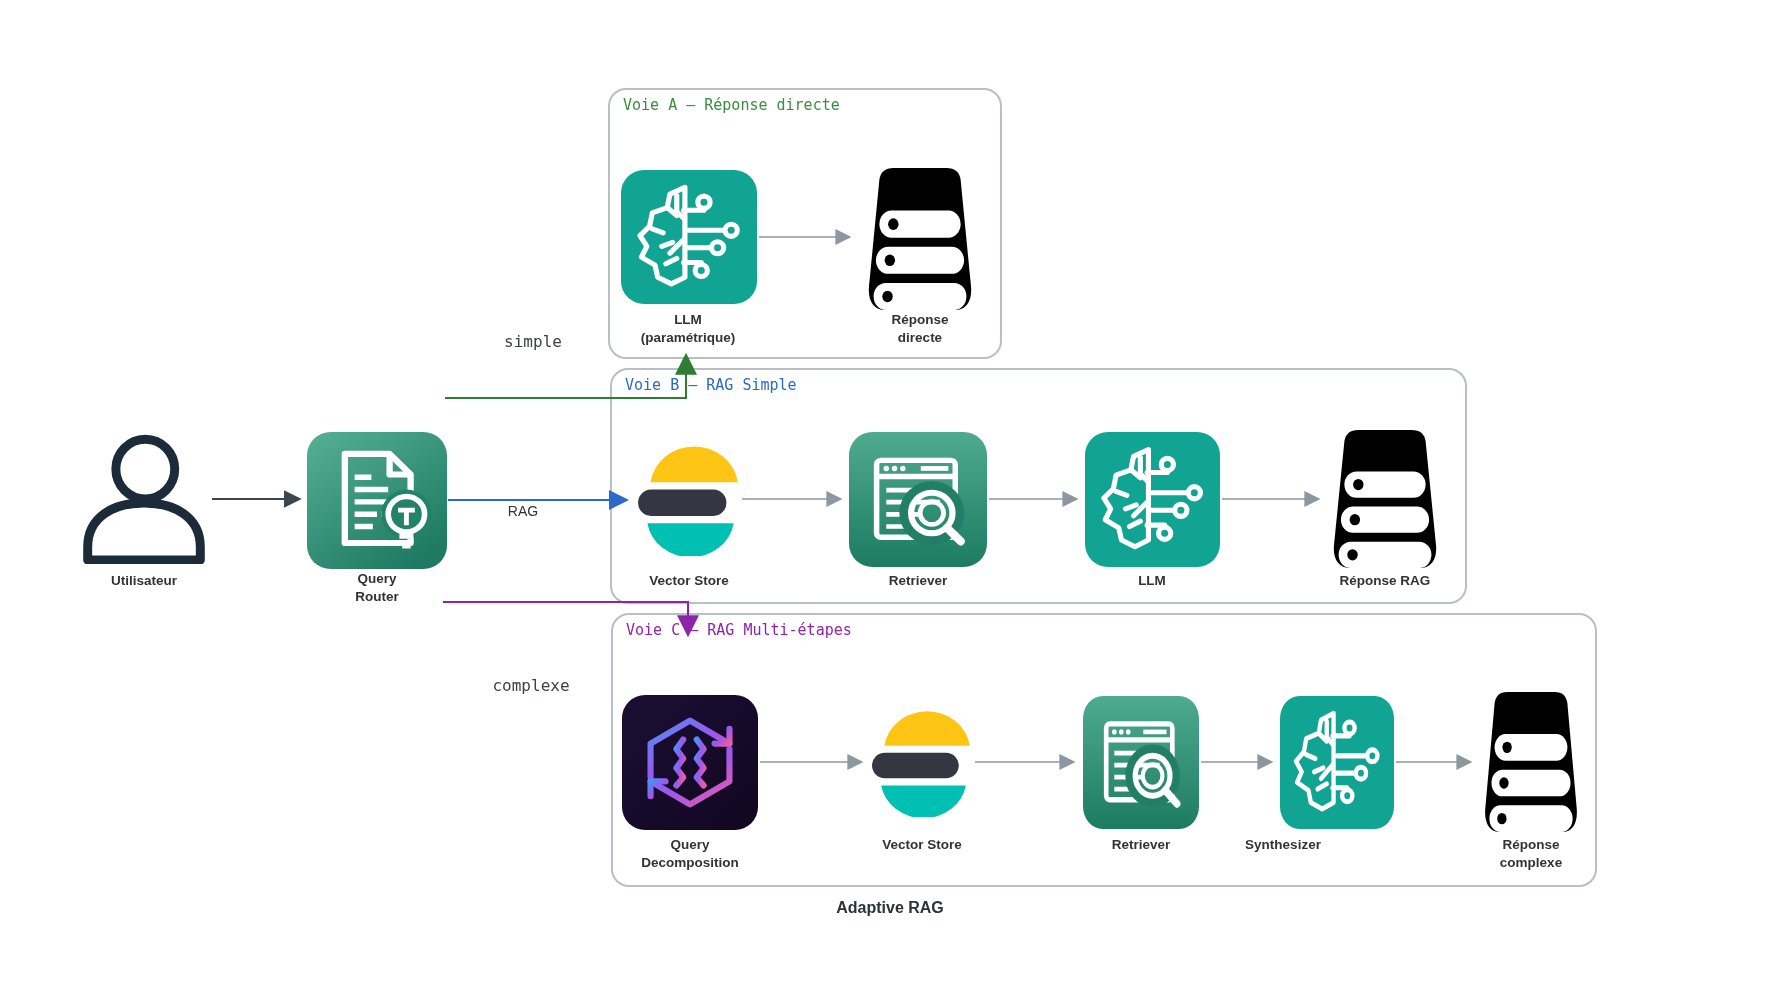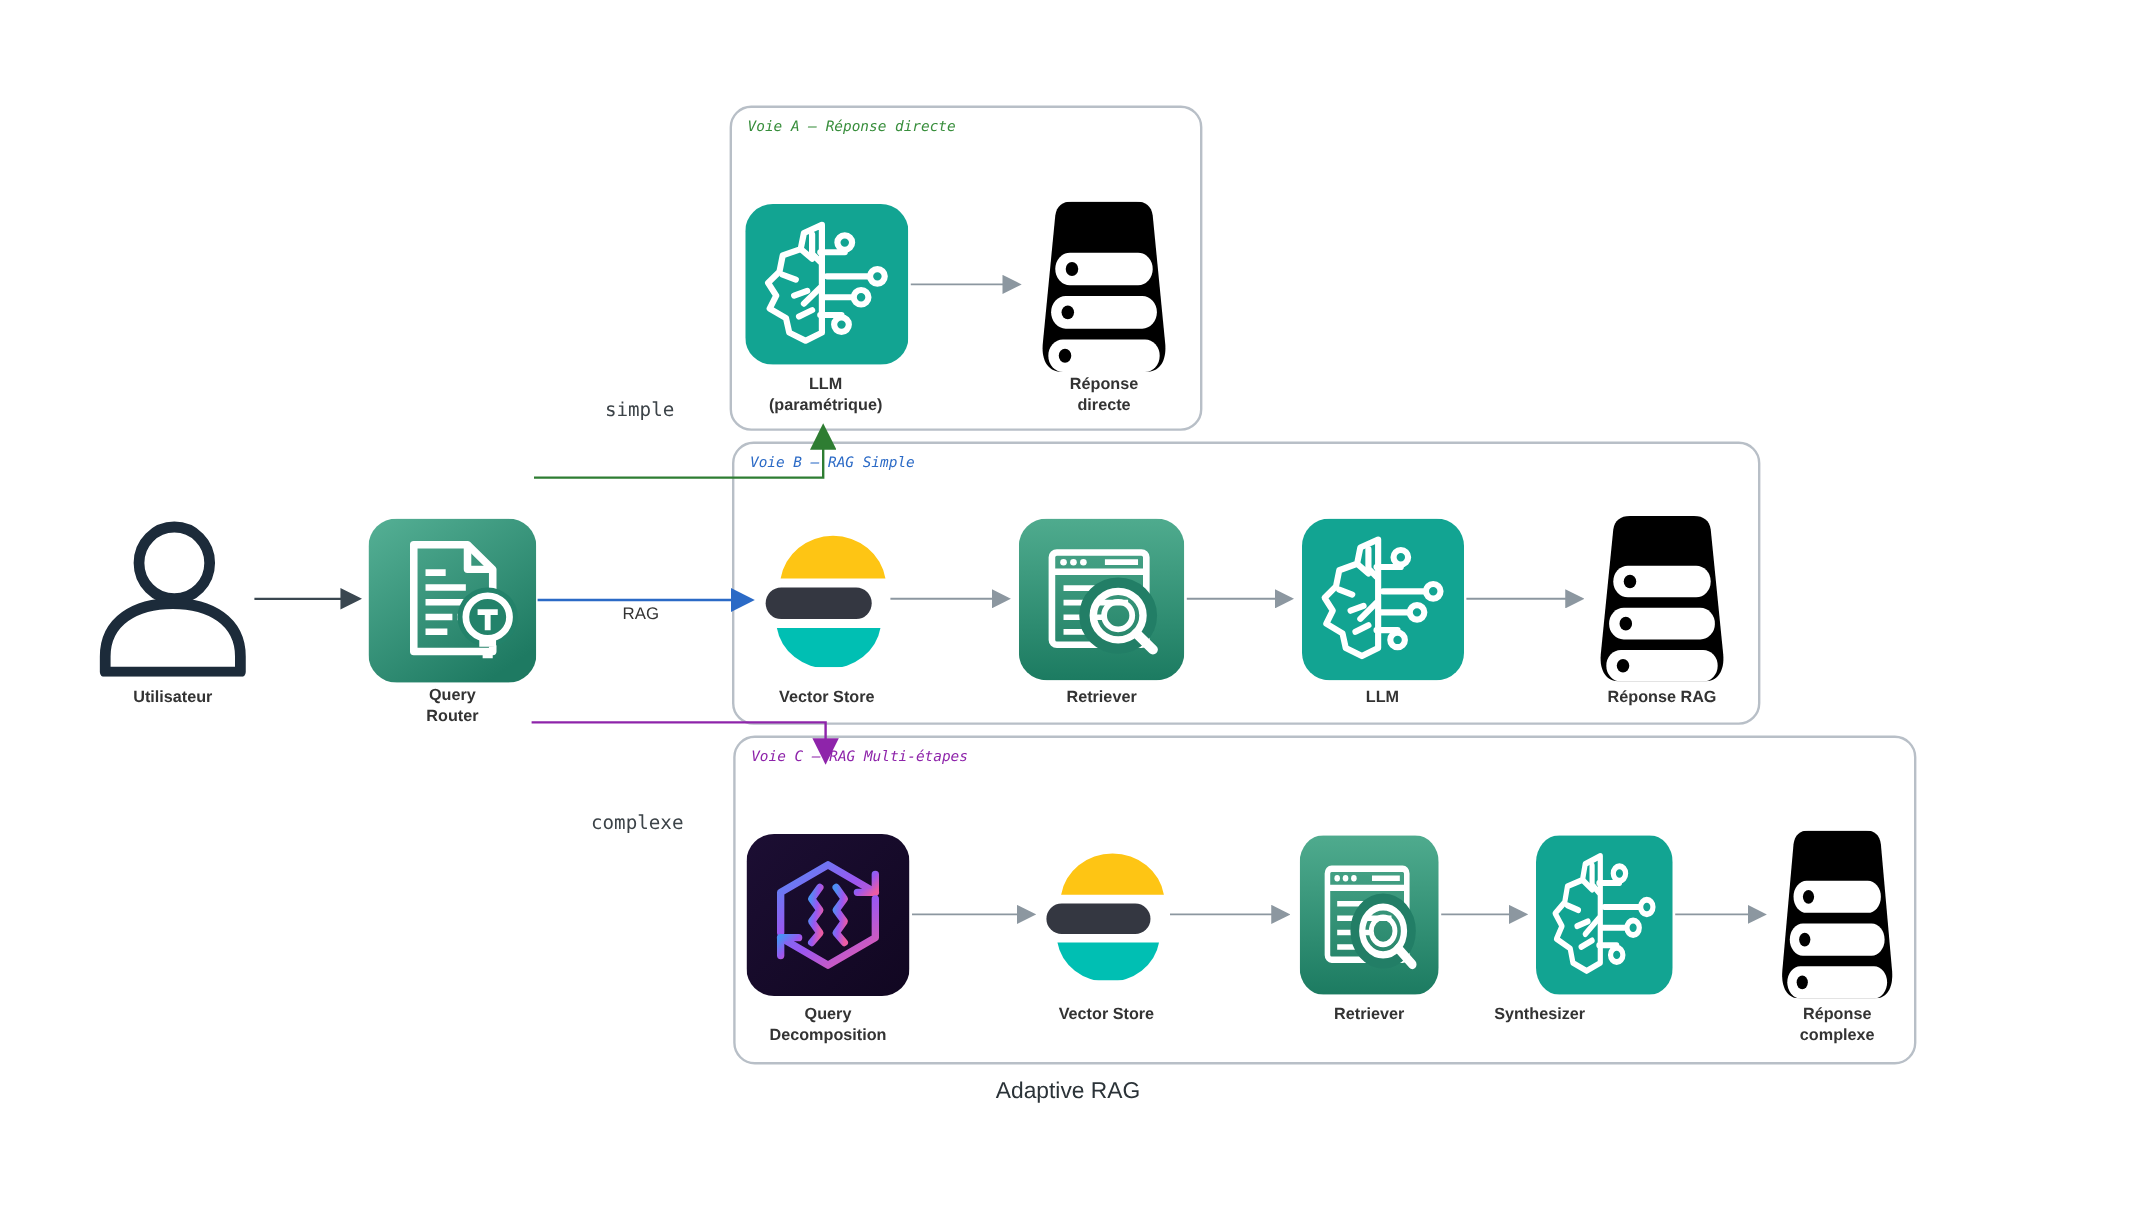--- a/index.html
+++ b/index.html
@@ -1,31 +1,31 @@
 <!DOCTYPE html>
 <html><head>
 <meta charset="utf-8">
 <style>
   html,body{margin:0;padding:0;background:#ffffff;}
   .canvas{position:relative;width:1782px;height:1006px;background:#fff;overflow:hidden;
           font-family:"Liberation Sans",sans-serif;}
   .lane{position:absolute;border:2px solid #B8BFC7;border-radius:18px;background:transparent;z-index:1;}
-  .lane-title{font-family:"DejaVu Sans Mono",monospace;font-size:12px;line-height:20px;
-              padding:5px 0 0 13px;white-space:nowrap;font-style:italic;}
+  .lane-title{font-family:"DejaVu Sans Mono",monospace;font-size:15px;line-height:20px;
+              padding:5px 0 0 13px;white-space:nowrap;}
   .tA{color:#388E3C;} .tB{color:#2B6AC6;} .tC{color:#8E24AA;}
   .wires{position:absolute;left:0;top:0;z-index:3;pointer-events:none;}
   .node{position:absolute;z-index:4;}
   .node svg{display:block;}
   .nodelabel{position:absolute;z-index:5;width:200px;text-align:center;font-size:13.5px;
              line-height:18px;color:#333333;white-space:pre-line;font-weight:bold;}
   .edgelabel{position:absolute;z-index:5;width:200px;text-align:center;white-space:pre-line;margin-top:24px;}
   .mono{font-family:"DejaVu Sans Mono",monospace;font-size:16px;color:#3C4348;}
   .raglabel{font-size:14px;color:#333333;}
   .maintitle{position:absolute;left:690px;top:899px;width:400px;text-align:center;
-             font-size:19px;font-weight:normal;color:#2B3338;z-index:5;}
+             font-size:16px;font-weight:bold;color:#2B3338;z-index:5;}
 </style>
 </head>
 <body>
 
 <svg width="0" height="0" style="position:absolute" aria-hidden="true">
 <defs>
   <linearGradient id="gQR" x1="0" y1="0" x2="0.7" y2="1">
     <stop offset="0" stop-color="#55B095"></stop>
         <stop offset="1" stop-color="#1E7A62"></stop>
   </linearGradient>
@@ -264,18 +264,18 @@
 
   <div class="nodelabel" style="left:590px;top:836px">Query
 Decomposition</div>
   <div class="nodelabel" style="left:822px;top:836px">Vector Store</div>
   <div class="nodelabel" style="left:1041px;top:836px">Retriever</div>
   <div class="nodelabel" style="left:1183px;top:836px">Synthesizer</div>
   <div class="nodelabel" style="left:1431px;top:836px">Réponse
 complexe</div>
 
   <div class="edgelabel mono" style="left:433px;top:308px">simple</div>
-  <div class="edgelabel raglabel" style="left:434px;top:479px">RAG</div>
+  <div class="edgelabel raglabel" style="left:423px;top:479px">RAG</div>
   <div class="edgelabel mono" style="left:431px;top:652px">complexe</div>
 
   <div class="maintitle">Adaptive RAG</div>
 
 </div>
 
 </body></html>

